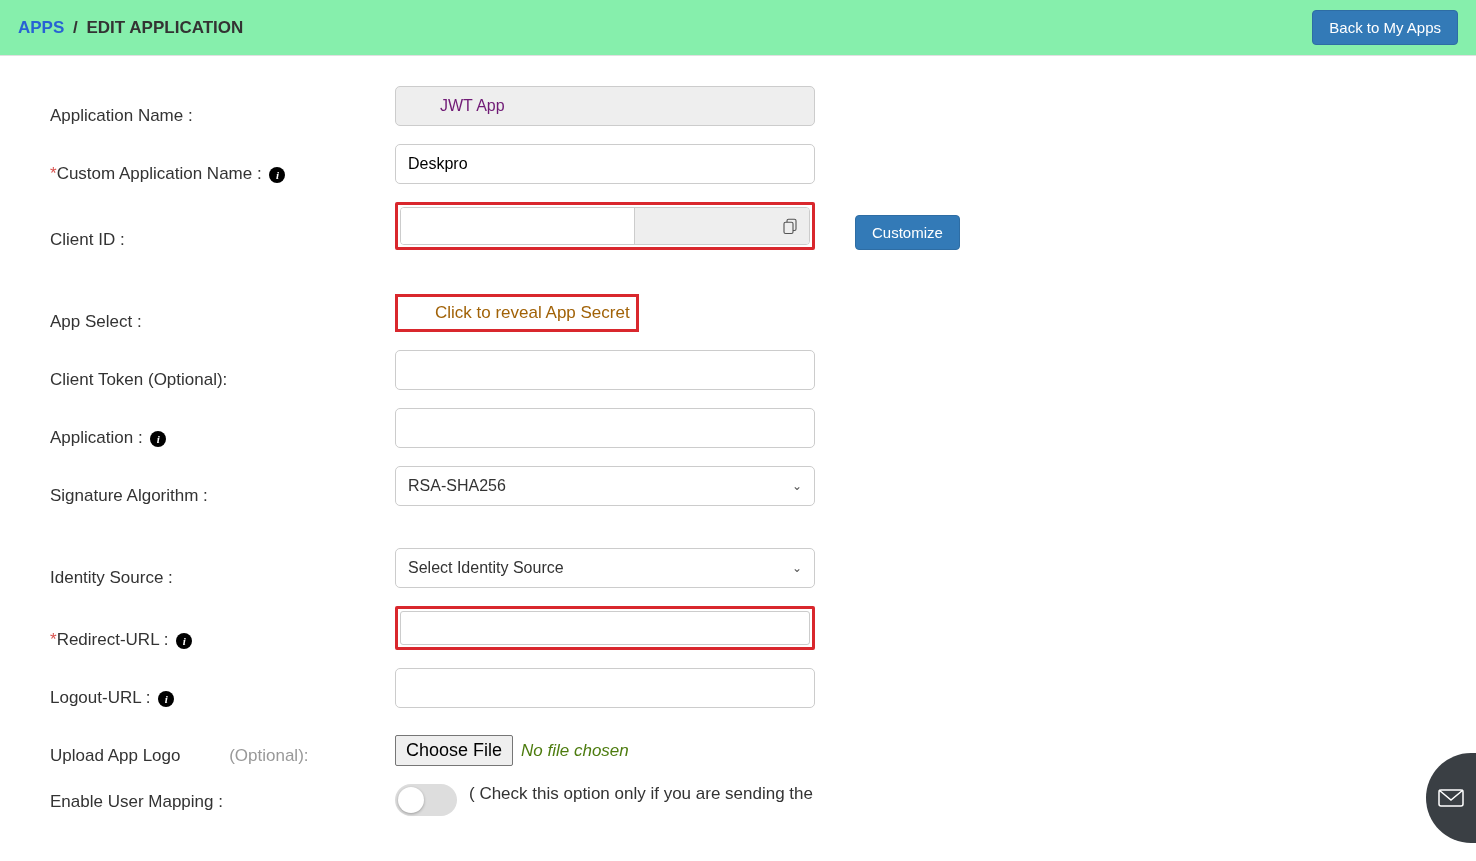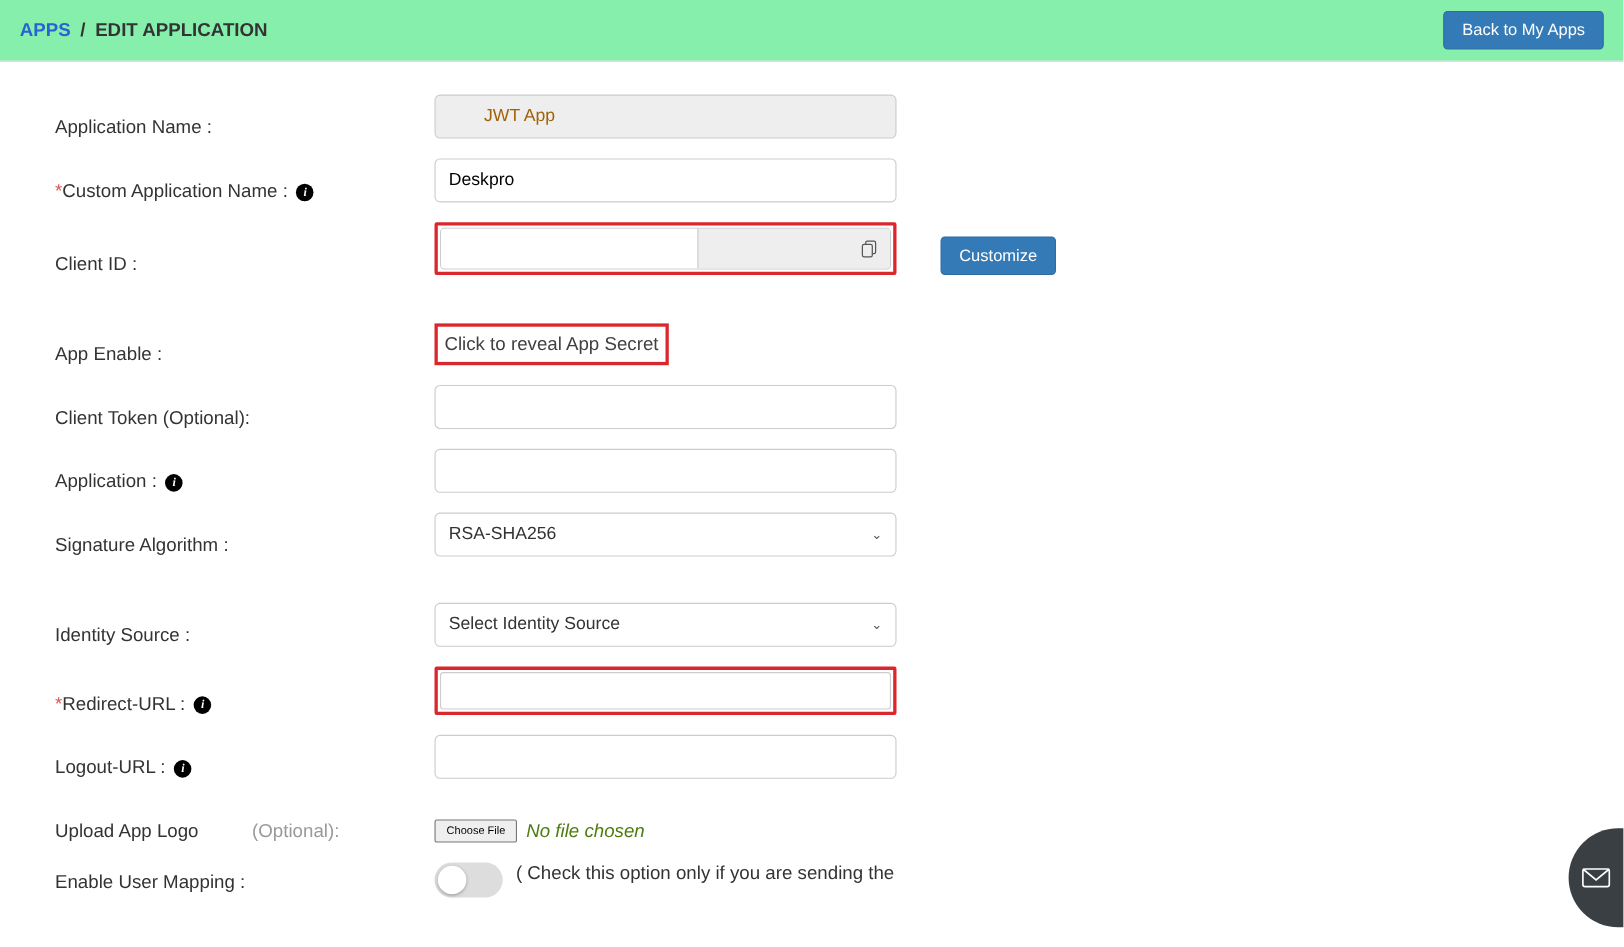--- a/index.html
+++ b/index.html
@@ -89,21 +89,21 @@
       width: 100%;
       height: 40px;
       padding: 8px 12px;
       font-size: 16px;
       border: 1px solid #ccc;
       border-radius: 5px;
       background: #fff;
     }
     .form-input-readonly {
       background: #eee;
-      color: #a16207;
+      color: #701a75;
       display: flex;
       align-items: center;
       padding-left: 44px;
     }
     .form-select-display {
       display: flex;
       align-items: center;
       justify-content: space-between;
       cursor: pointer;
       background: #fff;
@@ -146,25 +146,26 @@
       justify-content: flex-end;
       padding-right: 10px;
       border-left: 1px solid #ccc;
     }
     .copy-icon {
       width: 18px;
       height: 18px;
       cursor: pointer;
     }
     .reveal-link {
-      color: #404040;
+      color: #a16207;
       font-size: 17px;
       cursor: pointer;
       display: inline-block;
       padding: 6px 6px;
+      margin-left: 31px;
     }
     .reveal-wrap {
       border: 3px solid #d9272d;
       display: inline-block;
       padding: 0;
     }
     .info-icon {
       display: inline-flex;
       width: 16px;
       height: 16px;
@@ -182,21 +183,21 @@
     }
     .file-row {
       display: flex;
       align-items: center;
       gap: 8px;
     }
     .choose-file-btn {
       background: #efefef;
       border: 1px solid #767676;
       padding: 4px 10px;
-      font-size: 10px;
+      font-size: 18px;
       cursor: pointer;
       border-radius: 2px;
     }
     .file-status {
       font-size: 17px;
       color: #4d7c0f;
       font-style: italic;
     }
     .toggle {
       width: 62px;
@@ -302,21 +303,21 @@
       </div>
     </div>
     <div class="extra-col">
       <button class="btn-primary">Customize</button>
     </div>
   </div>
 
   <div class="spacer-md"></div>
 
   <div class="form-row">
-    <div class="label-col">App Enable :</div>
+    <div class="label-col">App Select :</div>
     <div class="input-col">
       <span class="reveal-wrap">
         <span class="reveal-link">Click to reveal App Secret</span>
       </span>
     </div>
   </div>
 
   <div class="form-row">
     <div class="label-col">Client Token (Optional):</div>
     <div class="input-col">

